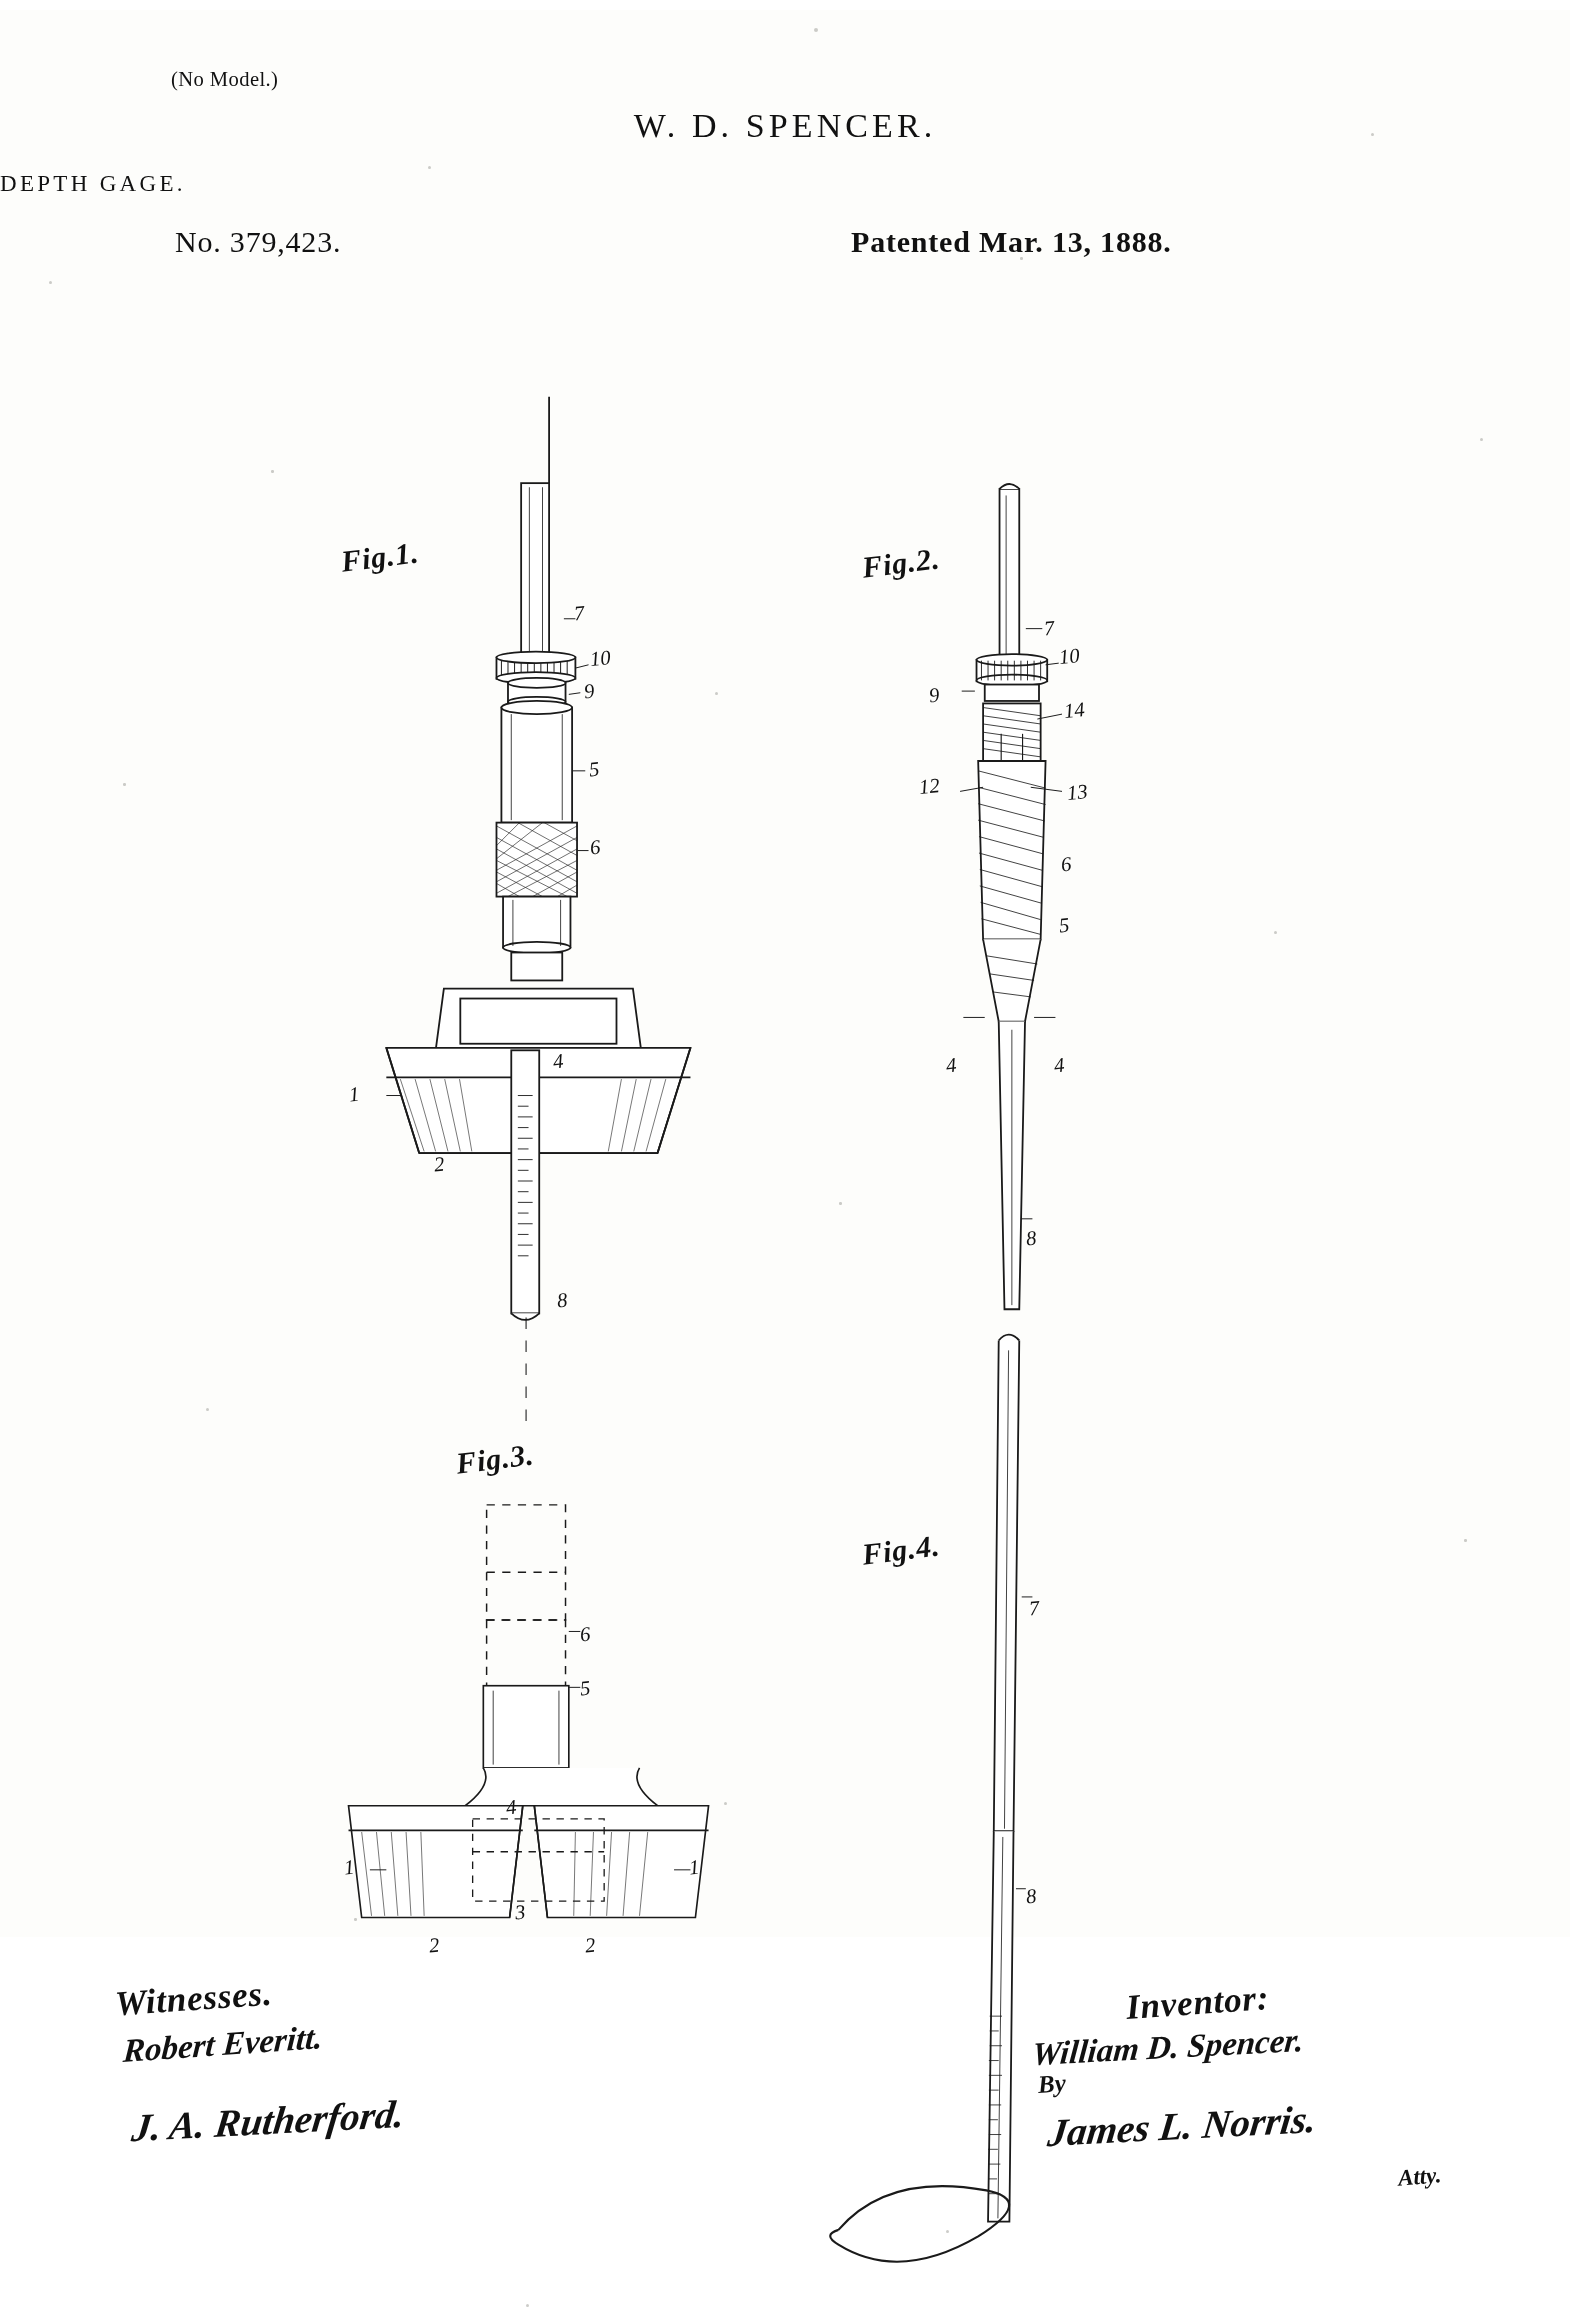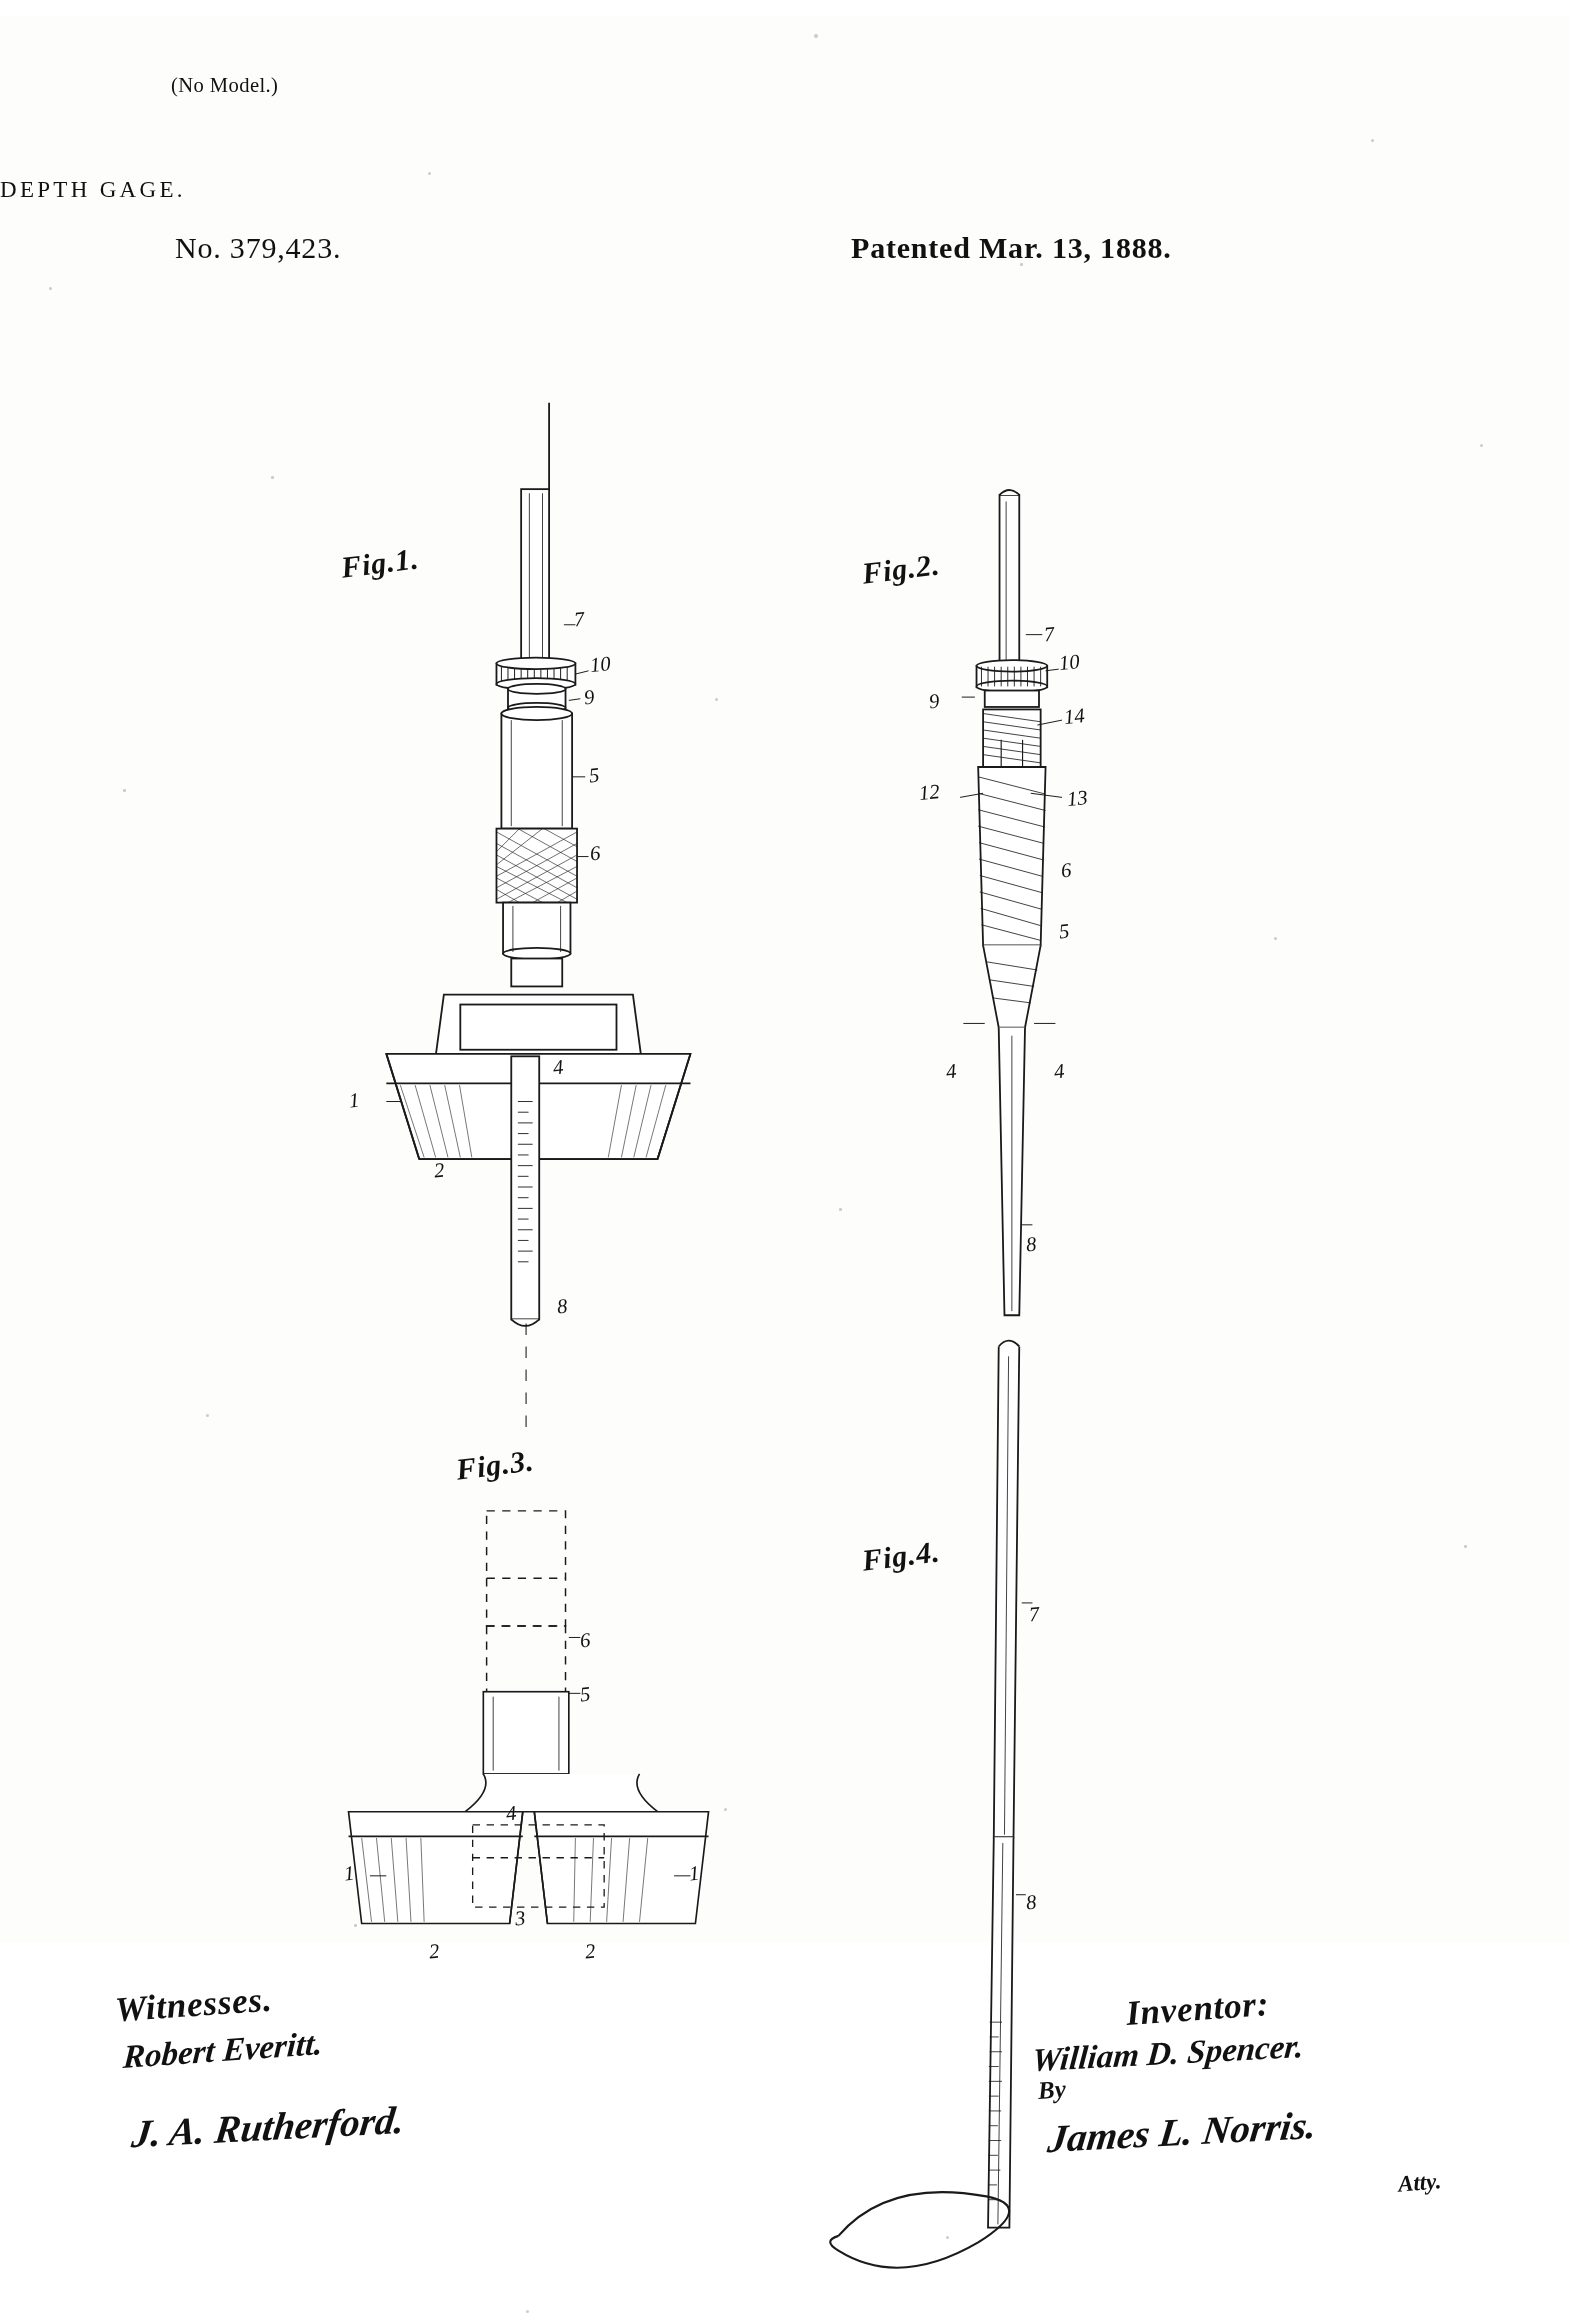--- a/index.html
+++ b/index.html
@@ -10,21 +10,21 @@
   body {
     width: 1570px;
     height: 2319px;
     position: relative;
     font-family: "Liberation Serif", serif;
     color: #111;
     overflow: hidden;
   }
   .page {
     position: absolute;
-    left: 0; top: 16px;
+    left: 0; top: 10px;
     width: 1570px;
     height: 1927px;
     background: #fdfdfb;
   }
   
   .speckle {
     position: absolute;
     background: #9a9a93;
     border-radius: 50%;
     opacity: .5;
@@ -174,20 +174,21 @@
   <div class="speckle" style="left:1274px;top:921px;width:3.3px;height:3.3px;"></div>
   <div class="speckle" style="left:839px;top:1192px;width:2.5px;height:2.5px;"></div>
   <div class="speckle" style="left:206px;top:1398px;width:3.3px;height:3.3px;"></div>
   <div class="speckle" style="left:1464px;top:1529px;width:2.5px;height:2.5px;"></div>
   <div class="speckle" style="left:724px;top:1792px;width:3.3px;height:3.3px;"></div>
   <div class="speckle" style="left:354px;top:1908px;width:2.5px;height:2.5px;"></div>
   <div class="speckle" style="left:946px;top:2220px;width:3.3px;height:3.3px;"></div>
   <div class="speckle" style="left:526px;top:2294px;width:3.3px;height:3.3px;"></div>
 
   <div class="hdr-nomodel">(No Model.)</div>
+  <div class="hdr-name">W. D. SPENCER.</div>
   <div class="hdr-title">DEPTH GAGE.</div>
   <div class="hdr-number">No. 379,423.</div>
   <div class="hdr-date">Patented Mar. 13, 1888.</div>
 
   <div class="fig-label" style="left:341px; top:530px;">Fig.1.</div>
 
   <svg width="1570" height="2319" viewBox="0 0 1910 2820">
     <g stroke="#1a1a1a" fill="none" stroke-width="2.2">
 
       <line x1="668" y1="470" x2="668" y2="575"></line>

